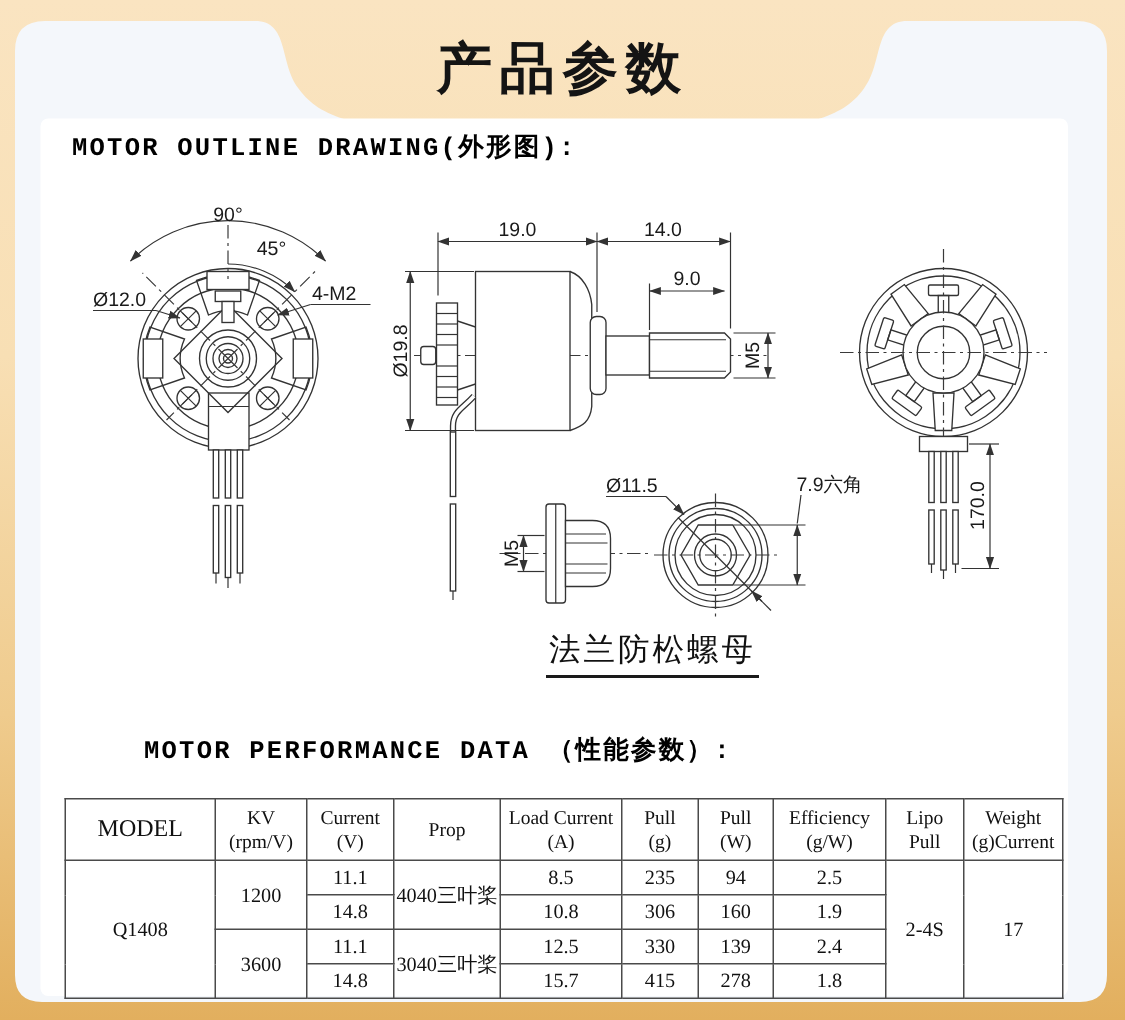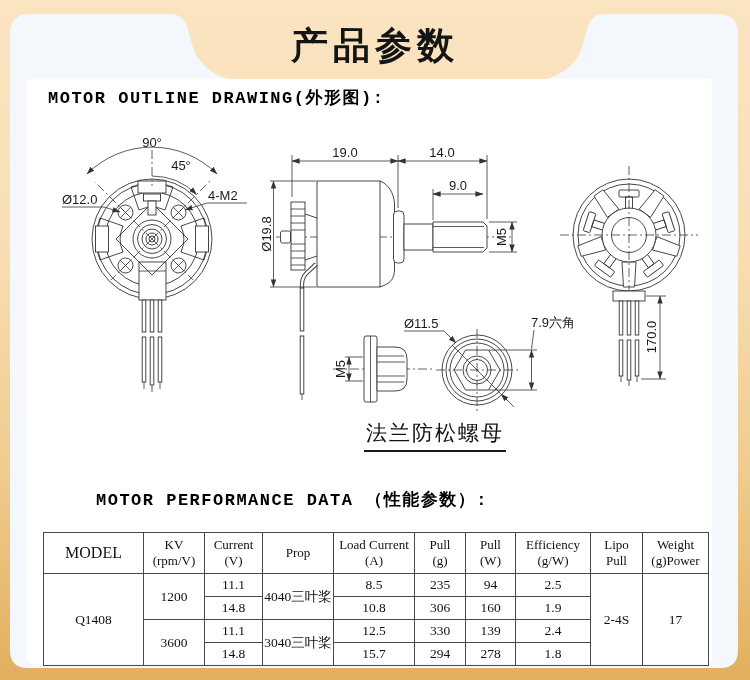--- a/index.html
+++ b/index.html
@@ -310,21 +310,21 @@
         <th>
               <div>Efficiency</div>
               <div>(g/W)</div>
             </th>
         <th>
               <div>Lipo</div>
               <div>Pull</div>
             </th>
         <th>
               <div>Weight</div>
-              <div>(g)Power</div>
+              <div>(g)Current</div>
             </th>
       </tr>
       <tr class="bd">
         <td class="td-model" rowspan="4">Q1408</td>
         <td rowspan="2">1200</td>
         <td>11.1</td>
         <td class="td-prop" rowspan="2">4040三叶桨</td>
         <td>8.5</td>
         <td>235</td>
         <td>94</td>
@@ -344,21 +344,21 @@
         <td>11.1</td>
         <td class="td-prop" rowspan="2">3040三叶桨</td>
         <td>12.5</td>
         <td>330</td>
         <td>139</td>
         <td>2.4</td>
       </tr>
       <tr class="bd">
         <td>14.8</td>
         <td>15.7</td>
-        <td>294</td>
+        <td>415</td>
         <td>278</td>
         <td>1.8</td>
       </tr>
     </tbody>
       </table>
   </div>
 
 </div>
 
 </body></html>

